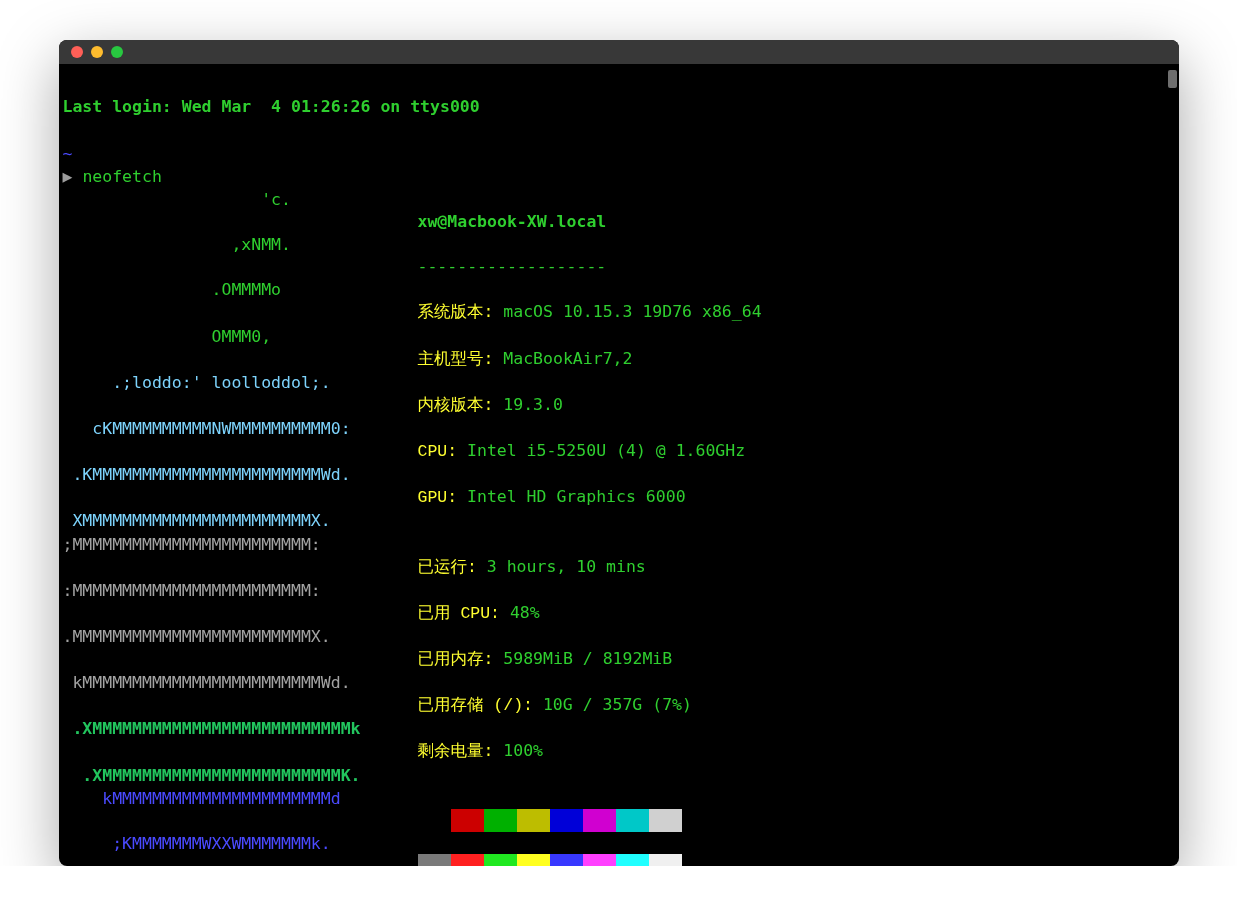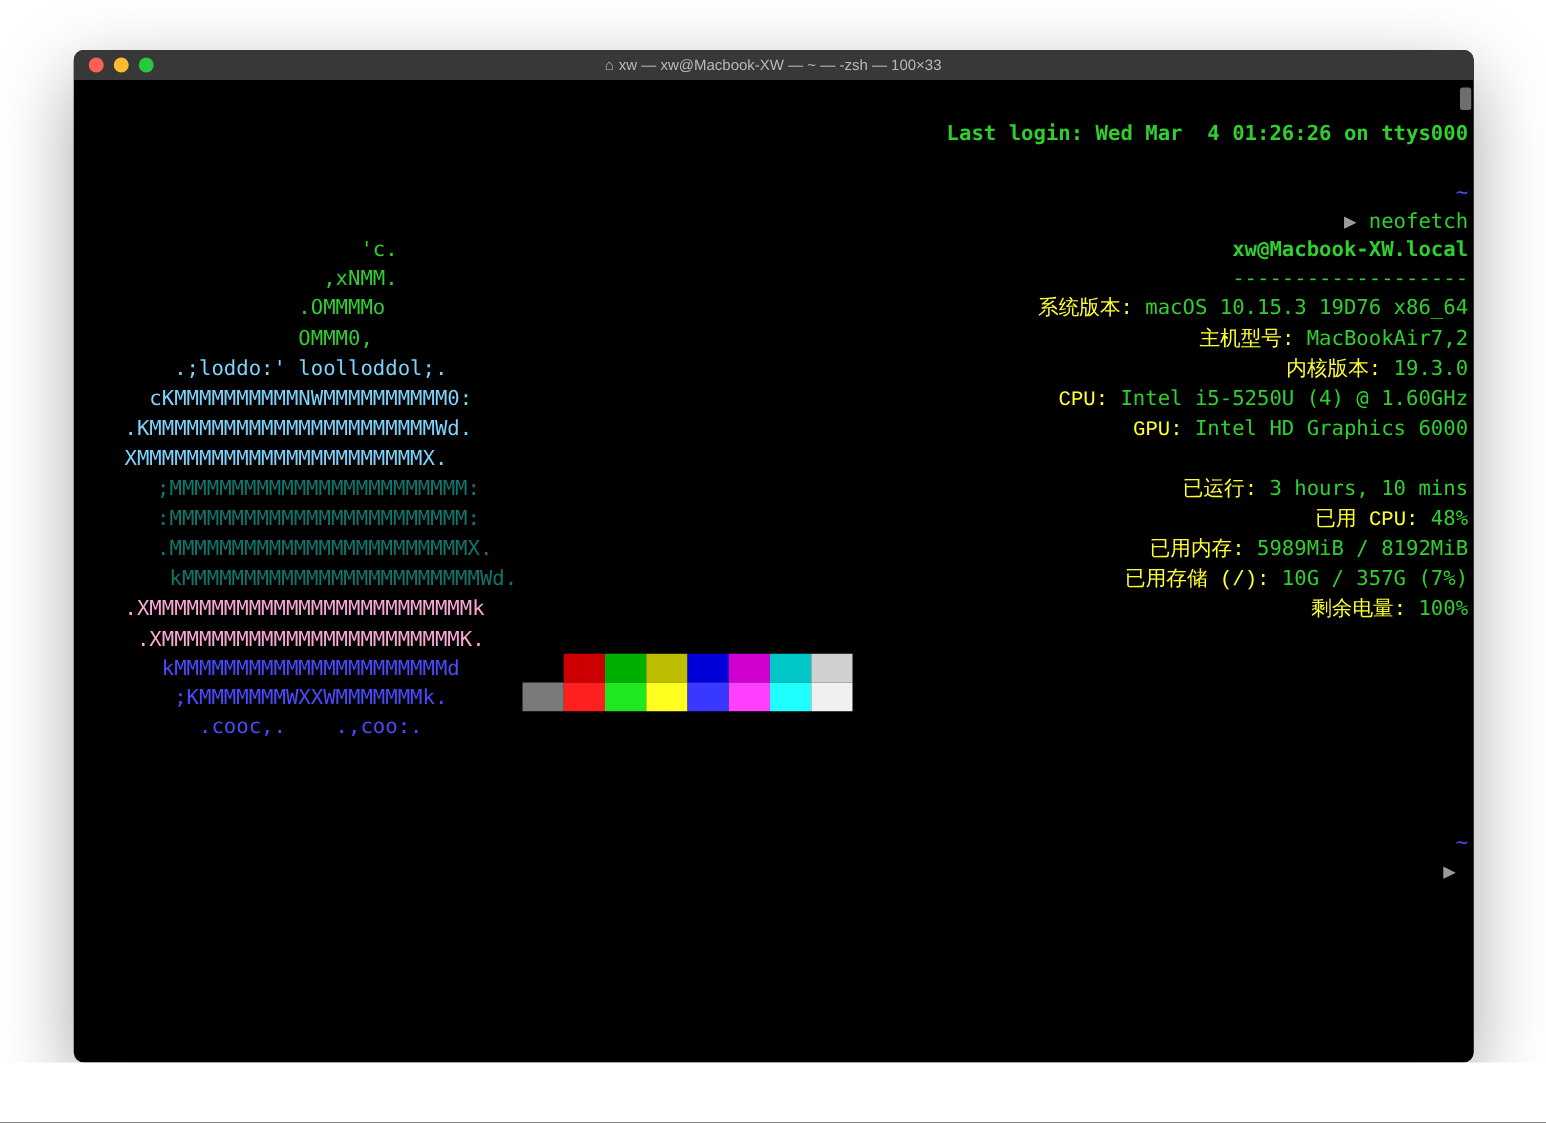--- a/index.html
+++ b/index.html
@@ -39,68 +39,64 @@
     position: absolute;
     left: 0; right: 0;
     text-align: center;
     color: #b8b8b8;
     font-size: 12px;
     font-family: -apple-system, "Helvetica Neue", sans-serif;
     pointer-events: none;
   }
   .title .home-icon { margin-right: 4px; }
   .term {
-    padding: 8px 4px 8px 4px;
+    padding: 8px 4px 24px 4px;
     color: #cfcfcf;
     font-size: 16.5px;
     line-height: 23.2px;
     white-space: pre;
     height: 770px;
     overflow: hidden;
     position: relative;
-    text-align: right;
   }
   .term .scroll-thumb {
     position: absolute;
     top: 6px; right: 2px;
     width: 9px; height: 18px;
     background: #6e6e6e;
     border-radius: 2px;
   }
   
   .g   { color: #2fcf2f; }      
   .gb  { color: #2fcf2f; font-weight: bold; }
   .y   { color: #7dd3fc; }      
   .by  { color: #ffff30; font-family: Liberation Mono, monospace; }      
-  .r   { color: #0f766e; margin-left: 36px; }      
-  .m   { color: #f9a8d4; }      
+  .r   { color: #a3a3a3; }      
+  .m   { color: #22c55e; font-weight: bold; }      
   .bl  { color: #4a4aff; }      
   .gr  { color: #9c9c9c; }
 
   .row { display: flex; }
   .logo-col { width: 355px; flex: 0 0 355px; }
-  .info-col { flex: 1; }
+  .info-col { flex: 1; margin-top: 22px; }
 
   .swatch-row { display: flex; }
   .sw { width: 33px; height: 23px; }
   .sw.blank { background: transparent; }
 
 </style>
 </head>
 <body>
 
 <div class="window">
   <div class="titlebar">
     <div class="traffic">
       <div class="dot red"></div>
       <div class="dot yellow"></div>
       <div class="dot green"></div>
-    </div>
-    <div class="title">
-      <span class="home-icon">⌂</span><span>xw — xw@Macbook-XW — ~ — -zsh — 100×33</span>
     </div>
   </div>
 
   <div class="term">
 <span class="gb">Last login: Wed Mar  4 01:26:26 on ttys000</span>
 
 <span class="bl">~</span>
 <span class="gr">▶</span> <span class="g">neofetch</span>
 <div class="row"><span class="logo-col g">                    'c.          </span><span class="info-col"><span class="gb">xw@Macbook-XW.local</span></span></div><div class="row"><span class="logo-col g">                 ,xNMM.          </span><span class="info-col g">-------------------</span></div><div class="row"><span class="logo-col g">               .OMMMMo           </span><span class="info-col"><span class="by">系统版本: </span><span class="g">macOS 10.15.3 19D76 x86_64</span></span></div><div class="row"><span class="logo-col g">               OMMM0,            </span><span class="info-col"><span class="by">主机型号: </span><span class="g">MacBookAir7,2</span></span></div><div class="row"><span class="logo-col y">     .;loddo:' loolloddol;.      </span><span class="info-col"><span class="by">内核版本: </span><span class="g">19.3.0</span></span></div><div class="row"><span class="logo-col y">   cKMMMMMMMMMMNWMMMMMMMMMM0:    </span><span class="info-col"><span class="by">CPU: </span><span class="g">Intel i5-5250U (4) @ 1.60GHz</span></span></div><div class="row"><span class="logo-col y"> .KMMMMMMMMMMMMMMMMMMMMMMMWd.    </span><span class="info-col"><span class="by">GPU: </span><span class="g">Intel HD Graphics 6000</span></span></div><div class="row"><span class="logo-col y"> XMMMMMMMMMMMMMMMMMMMMMMMX.      </span><span class="info-col"></span></div><div class="row"><span class="logo-col r">;MMMMMMMMMMMMMMMMMMMMMMMM:       </span><span class="info-col"><span class="by">已运行: </span><span class="g">3 hours, 10 mins</span></span></div><div class="row"><span class="logo-col r">:MMMMMMMMMMMMMMMMMMMMMMMM:       </span><span class="info-col"><span class="by">已用 CPU: </span><span class="g">48%</span></span></div><div class="row"><span class="logo-col r">.MMMMMMMMMMMMMMMMMMMMMMMMX.      </span><span class="info-col"><span class="by">已用内存: </span><span class="g">5989MiB / 8192MiB</span></span></div><div class="row"><span class="logo-col r"> kMMMMMMMMMMMMMMMMMMMMMMMMWd.    </span><span class="info-col"><span class="by">已用存储 (/): </span><span class="g">10G / 357G (7%)</span></span></div><div class="row"><span class="logo-col m"> .XMMMMMMMMMMMMMMMMMMMMMMMMMMk   </span><span class="info-col"><span class="by">剩余电量: </span><span class="g">100%</span></span></div><div class="row"><span class="logo-col m">  .XMMMMMMMMMMMMMMMMMMMMMMMMK.   </span><span class="info-col"></span></div><div class="row"><span class="logo-col bl">    kMMMMMMMMMMMMMMMMMMMMMMd     </span><span class="info-col"><span class="swatch-row" id="swr1"><span class="sw blank"></span><span class="sw" style="background: rgb(204, 0, 0);"></span><span class="sw" style="background: rgb(0, 176, 0);"></span><span class="sw" style="background: rgb(189, 189, 0);"></span><span class="sw" style="background: rgb(0, 0, 216);"></span><span class="sw" style="background: rgb(208, 0, 208);"></span><span class="sw" style="background: rgb(0, 200, 200);"></span><span class="sw" style="background: rgb(208, 208, 208);"></span></span></span></div><div class="row"><span class="logo-col bl">     ;KMMMMMMMWXXWMMMMMMMk.      </span><span class="info-col"><span class="swatch-row" id="swr2"><span class="sw" style="background: rgb(122, 122, 122);"></span><span class="sw" style="background: rgb(255, 32, 32);"></span><span class="sw" style="background: rgb(32, 232, 32);"></span><span class="sw" style="background: rgb(255, 255, 32);"></span><span class="sw" style="background: rgb(56, 56, 255);"></span><span class="sw" style="background: rgb(255, 63, 255);"></span><span class="sw" style="background: rgb(32, 255, 255);"></span><span class="sw" style="background: rgb(240, 240, 240);"></span></span></span></div><div class="row"><span class="logo-col bl">       .cooc,.    .,coo:.        </span><span class="info-col"></span></div>
 

